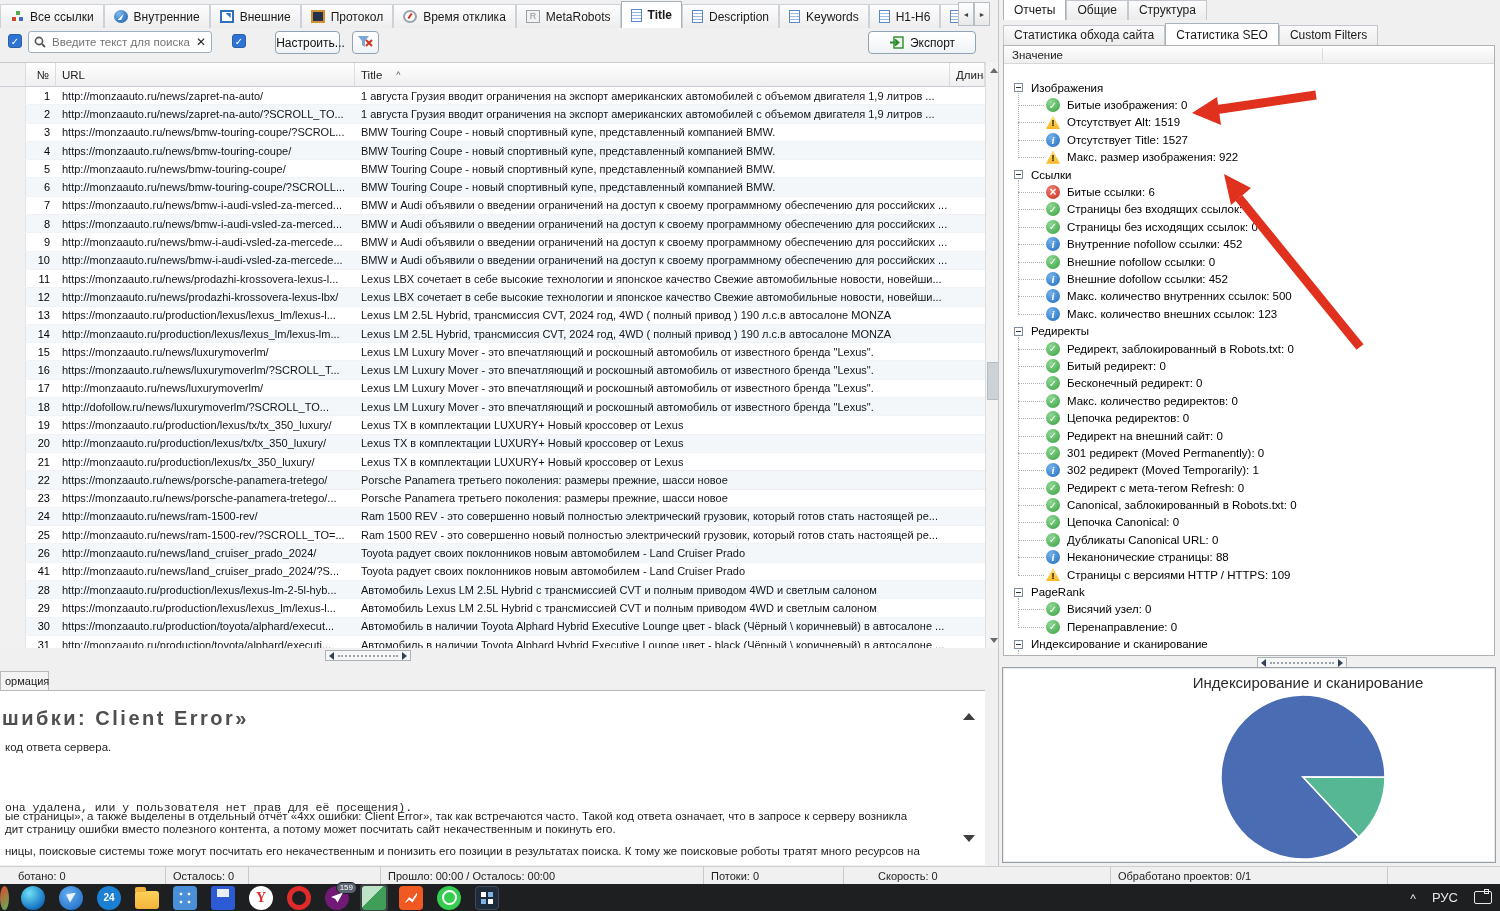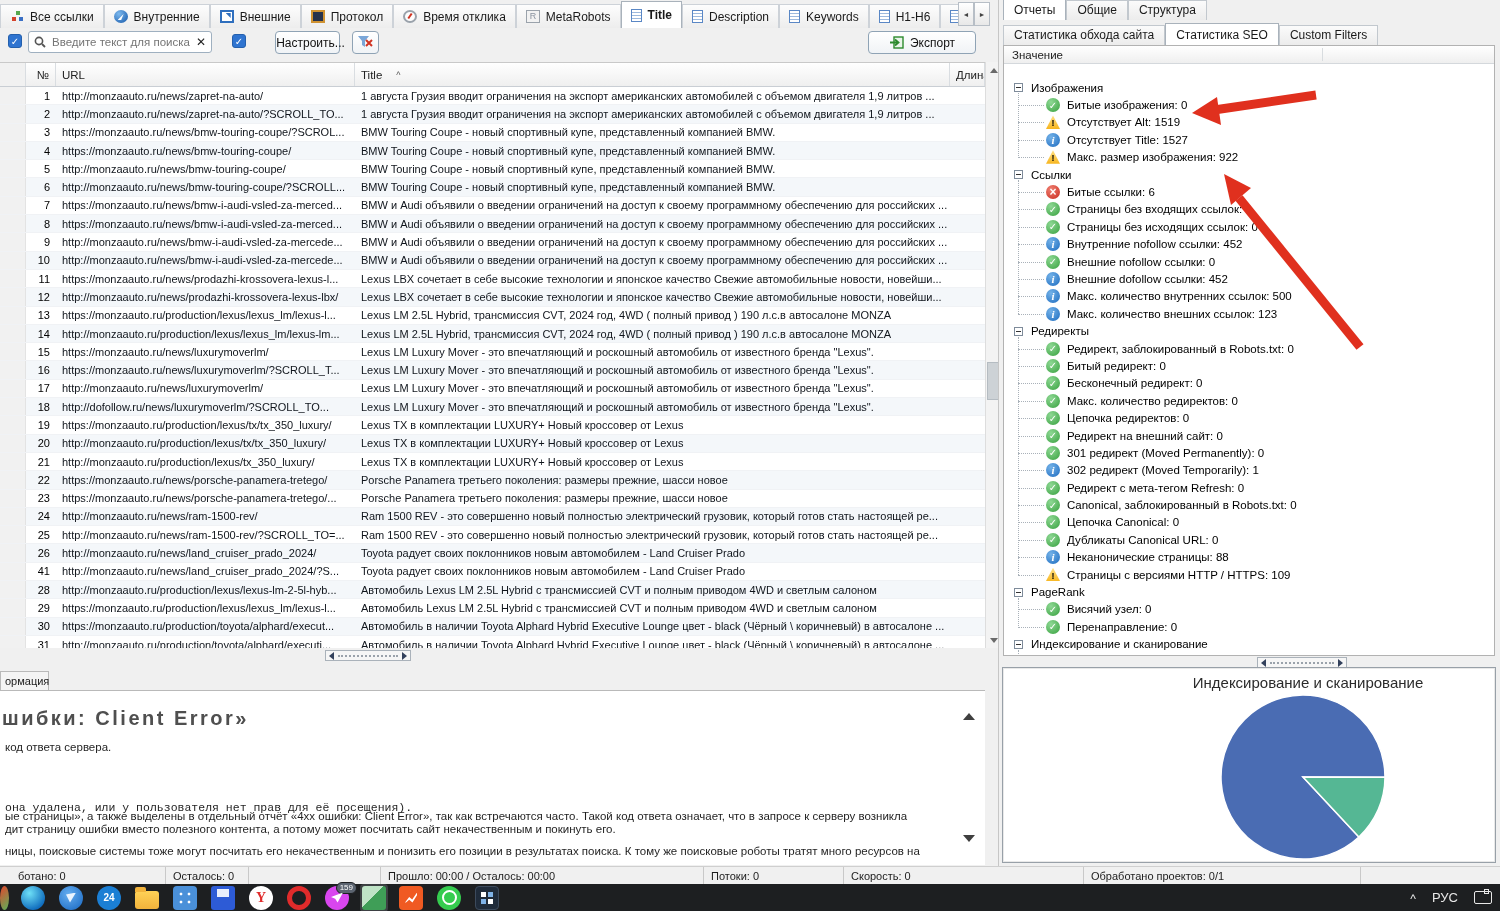--- a/index.html
+++ b/index.html
@@ -137,21 +137,21 @@
   .tbi.folder{background:linear-gradient(#ffd257,#f2b33c);border-radius:3px;height:18px;margin-top:4px;}
   .tbi.folder::before{content:"";position:absolute;left:0;top:-4px;width:11px;height:5px;background:#f2b33c;border-radius:2px 2px 0 0;}
   .tbi.calculator{background:#4a90d9;border-radius:4px;}
   .tbi.calculator::after{content:"";width:12px;height:12px;background:
         radial-gradient(circle 1.6px at 2px 2px,#fff 95%,transparent),radial-gradient(circle 1.6px at 10px 2px,#fff 95%,transparent),
         radial-gradient(circle 1.6px at 2px 10px,#fff 95%,transparent),radial-gradient(circle 1.6px at 10px 10px,#fff 95%,transparent);}
   .tbi.save{background:#2d5bd6;border-radius:3px;}
   .tbi.save::after{content:"";position:absolute;left:6px;top:3px;width:12px;height:8px;background:#e8eefc;}
   .tbi.yandex{border-radius:50%;background:#fff;color:#e02b2b;font-size:14px;font-family:"Liberation Serif",serif;}
   .tbi.opera{border-radius:50%;border:5px solid #e02b2b;width:24px;height:24px;background:transparent;}
-  .tbi.telegram{border-radius:50%;background:#d946ef;}
+  .tbi.telegram{border-radius:50%;background:#701a75;}
   .tbi.telegram::after{content:"";width:12px;height:10px;background:#fff;clip-path:polygon(0 45%,100% 0,55% 100%,35% 62%);}
   .badge{position:absolute;top:-4px;right:-8px;background:#5b6470;border:1px solid #1d1f21;border-radius:7px;
         font-size:8px;font-weight:normal;padding:0 3px;line-height:10px;color:#fff;}
   .tbi-wrap-active{background:#3d4043;border-radius:4px;padding:2px;margin:0 4px;}
   .tbi.siteanalyzer{margin:0;background:linear-gradient(135deg,#bfe3c6 45%,#3f9e57 45%);border-radius:3px;}
   .tbi.chartapp{background:#f05a22;border-radius:4px;}
   .tbi.chartapp::after{content:"";width:12px;height:10px;background:#fff;clip-path:polygon(0 100%,35% 45%,60% 70%,100% 0,100% 28%,62% 100%,35% 72%,8% 100%);}
   .tbi.whatsapp{border-radius:50%;background:#35cc4f;}
   .tbi.whatsapp::after{content:"";width:11px;height:11px;border:2.5px solid #fff;border-radius:50%;}
   .tbi.tiles{background:#1f2b3a;border-radius:4px;border:1px solid #3c4a5c;}
@@ -697,21 +697,21 @@
       <polygon points="1224,174 1251,188 1231,205" fill="#e0301e"></polygon>
     </g>
   </svg>
 
   <div id="statusbar" data-interactable="false">
       <div class="scell" data-interactable="false" style="width: 150px;">ботано: 0</div>
       <div class="scell" data-interactable="false" style="width: 83px;">Осталось: 0</div>
       <div class="scell" data-interactable="false" style="width: 132px;"></div>
       <div class="scell" data-interactable="false" style="width: 323px;">Прошло: 00:00 / Осталось: 00:00</div>
       <div class="scell" data-interactable="false" style="width: 140px;">Потоки: 0</div>
-      <div class="scell" data-interactable="false" style="width: 240px;">Скорость: 0</div>
+      <div class="scell" data-interactable="false" style="width: 240px; margin-left: 27px;">Скорость: 0</div>
       <div class="scell" data-interactable="false" style="width: 277px;">Обработано проектов: 0/1</div>
       <div class="scell last" data-interactable="false"></div>
     </div>
 
   <div id="taskbar" data-interactable="false">
       <div class="tbi partial" data-interactable="true"></div>
       <div class="tbi edge" data-interactable="true"></div>
       <div class="tbi thunderbird" data-interactable="true"></div>
       <div class="tbi clock24" data-interactable="true">24</div>
       <div class="tbi folder" data-interactable="true"></div>

